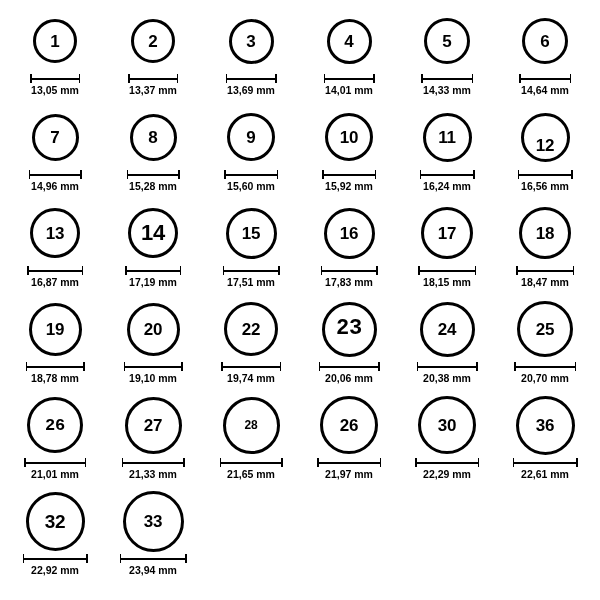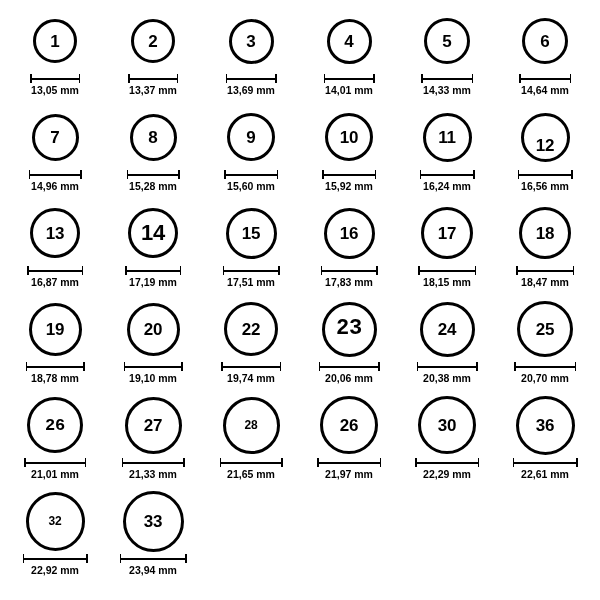--- a/index.html
+++ b/index.html
@@ -479,21 +479,21 @@
         <div class="ring-measure" style="width: 65px;">
           <div class="bar"></div>
           <div class="tick left"></div>
           <div class="tick right"></div>
         </div>
         <div class="ring-label">22,61 mm</div>
       </div>
       <div class="ring-cell">
         <div class="ring-circle-wrap">
           <div class="ring-circle" style="width: 59px; height: 59px;">
-            <span class="ring-number" style="font-size: 12px;">32</span>
+            <span class="ring-number" style="font-size: 19px;">32</span>
           </div>
         </div>
         <div class="ring-measure" style="width: 65px;">
           <div class="bar"></div>
           <div class="tick left"></div>
           <div class="tick right"></div>
         </div>
         <div class="ring-label">22,92 mm</div>
       </div>
       <div class="ring-cell">

